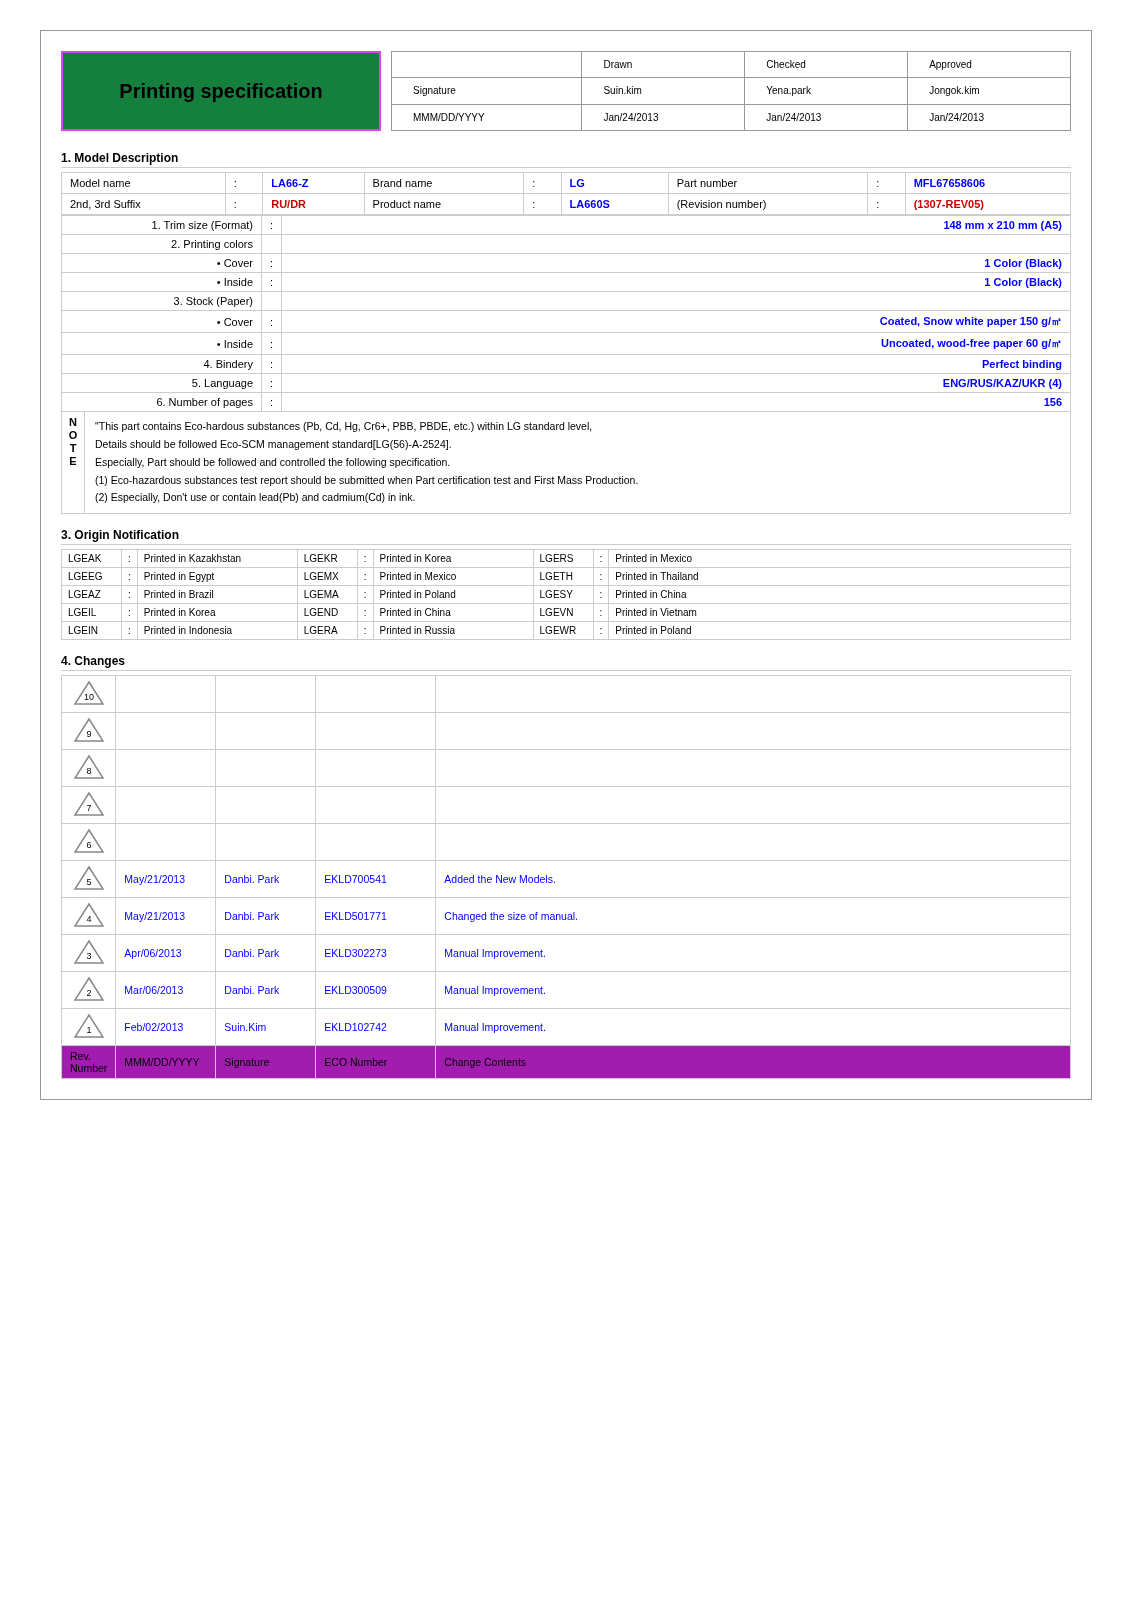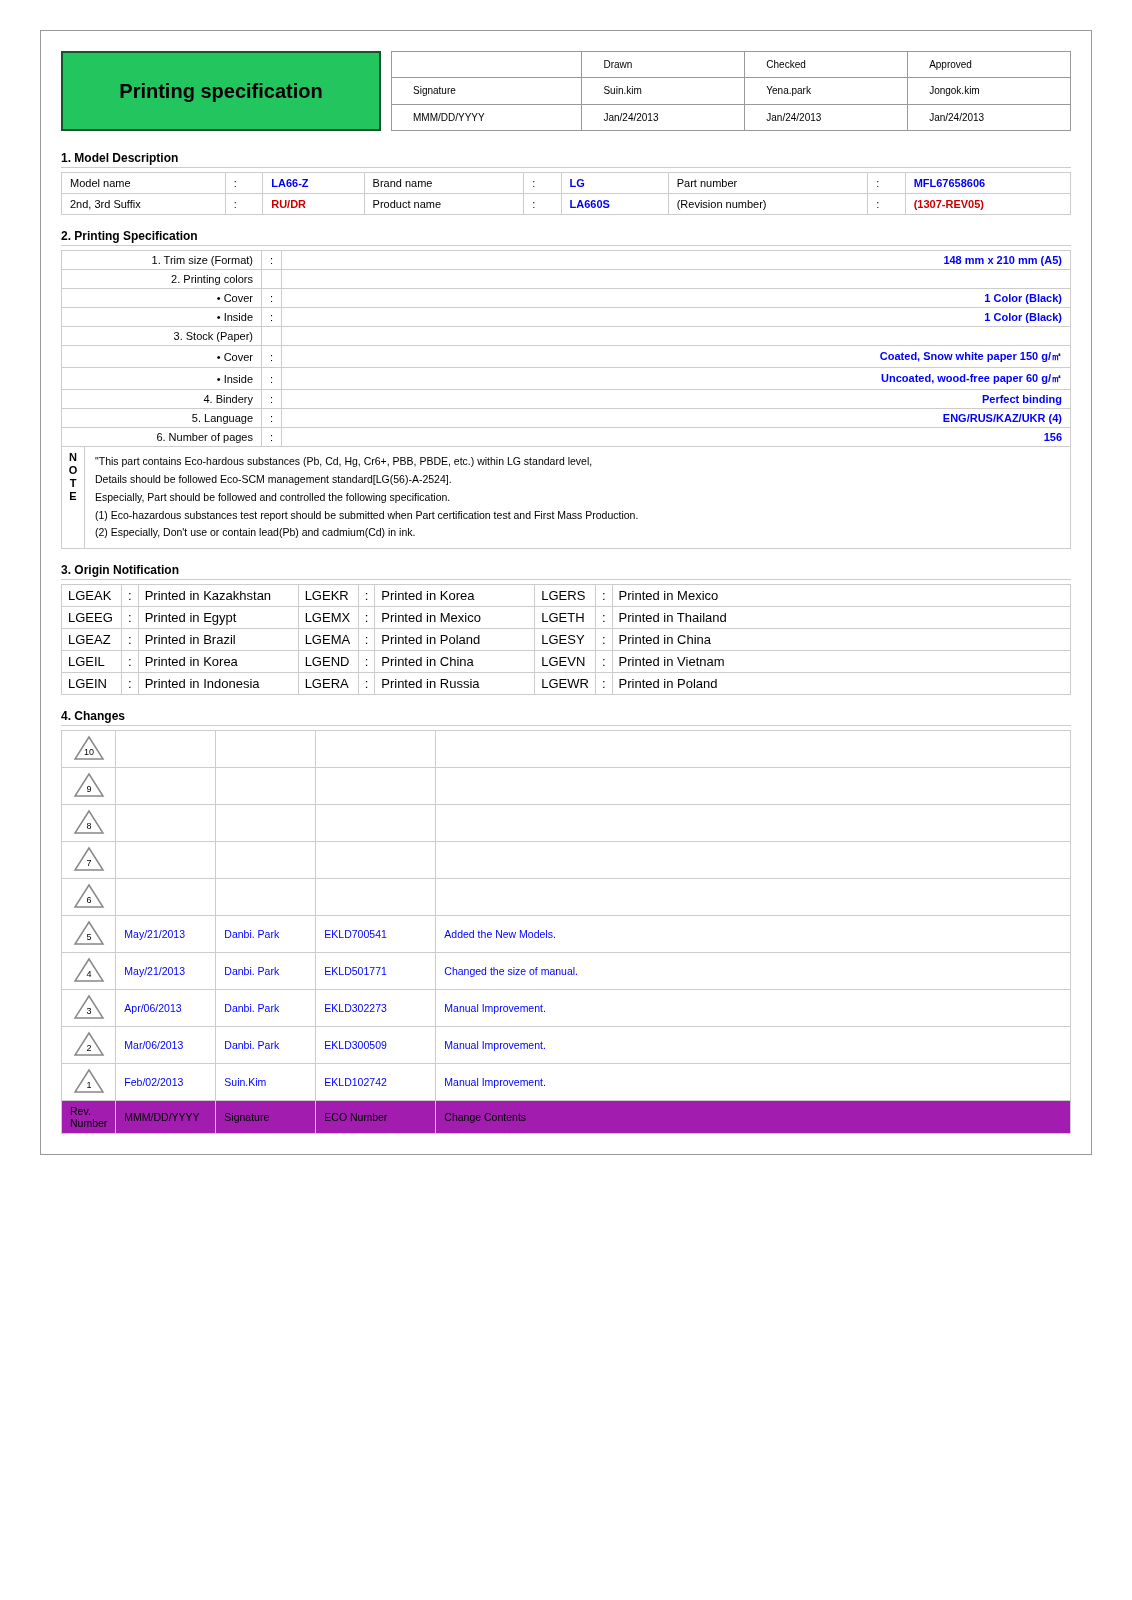--- a/index.html
+++ b/index.html
@@ -15,22 +15,22 @@
     .page-container {
       border: 1px solid #999;
       padding: 20px;
     }
     
     .header {
       display: flex;
       margin-bottom: 20px;
     }
     .title-box {
-      border: 2px solid #14532d;
-      background: #22c55e;
+      border: 2px solid #d946ef;
+      background: #15803d;
       width: 320px;
       display: flex;
       align-items: center;
       justify-content: center;
       padding: 20px;
       min-height: 80px;
     }
     .title-box h1 {
       font-size: 20px;
       font-weight: bold;
@@ -77,21 +77,21 @@
       border: 1px solid #ccc;
       padding: 3px 8px;
       text-align: right;
     }
     .spec-indent { padding-left: 20px; }
     
     .origin-table {
       border-collapse: collapse;
       width: 100%;
       border: 1px solid #ccc;
-      font-size: 13px;
+      font-size: 10px;
     }
     .origin-table td {
       border: 1px solid #ccc;
       padding: 3px 6px;
     }
     
     .changes-table {
       border-collapse: collapse;
       width: 100%;
       border: 1px solid #ccc;
@@ -163,21 +163,20 @@
       <td>Product name</td>
       <td>:</td>
       <td class="highlight-blue">LA660S</td>
       <td>(Revision number)</td>
       <td>:</td>
       <td class="highlight-red">(1307-REV05)</td>
     </tr>
   </tbody>
     </table>
 
-  <div class="section-title">2. Printing Specification</div>
   <table class="spec-table">
     <tbody>
         <tr>
       <td style="width:200px">1. Trim size (Format)</td>
       <td style="width:10px">:</td>
       <td class="highlight-blue">148 mm x 210 mm (A5)</td>
     </tr>
     <tr>
       <td>2. Printing colors</td>
       <td></td>

